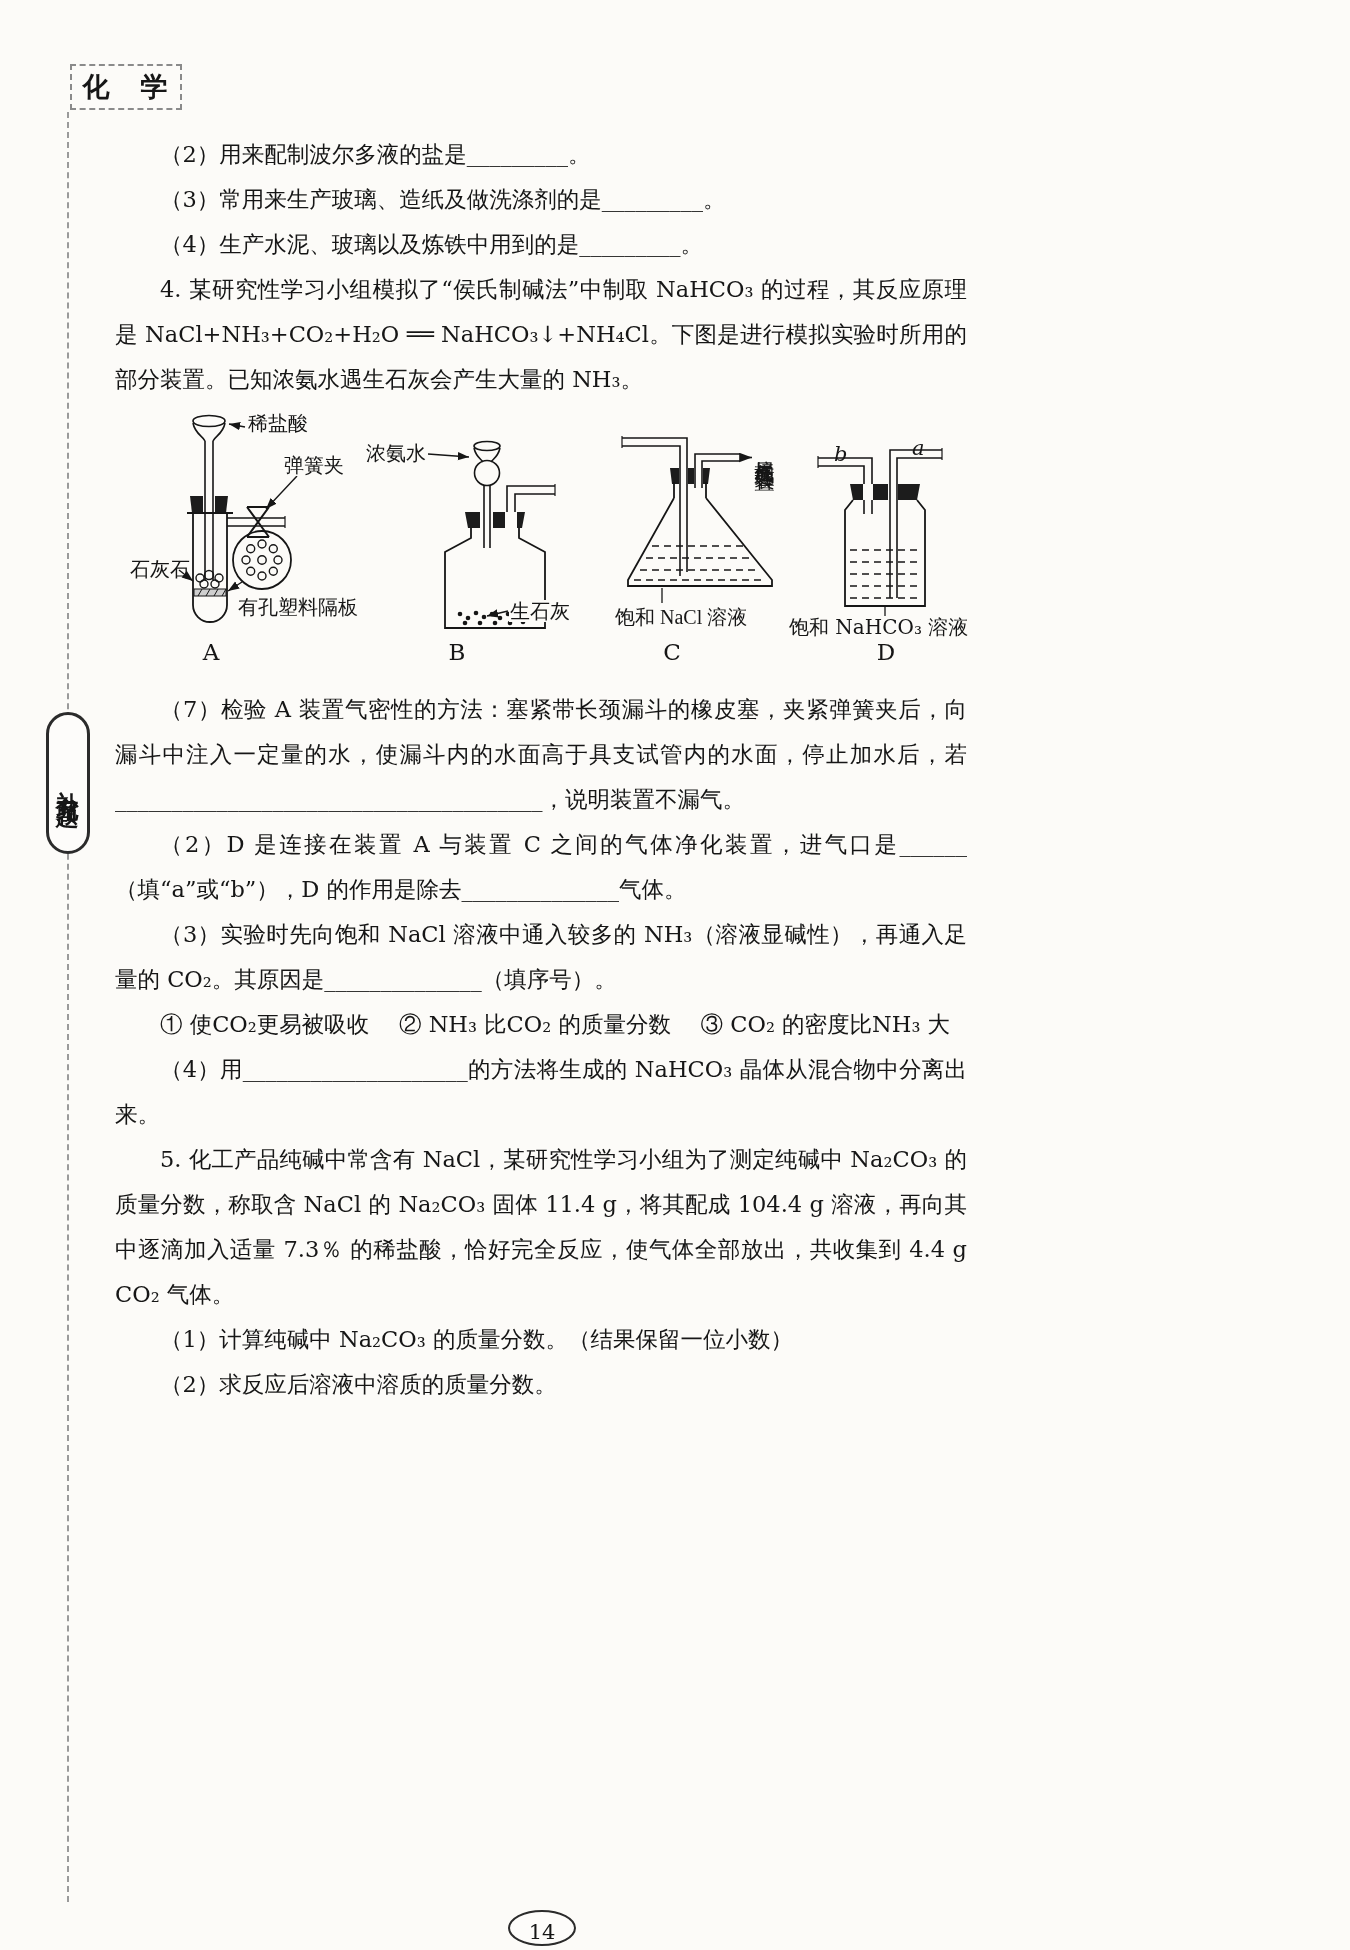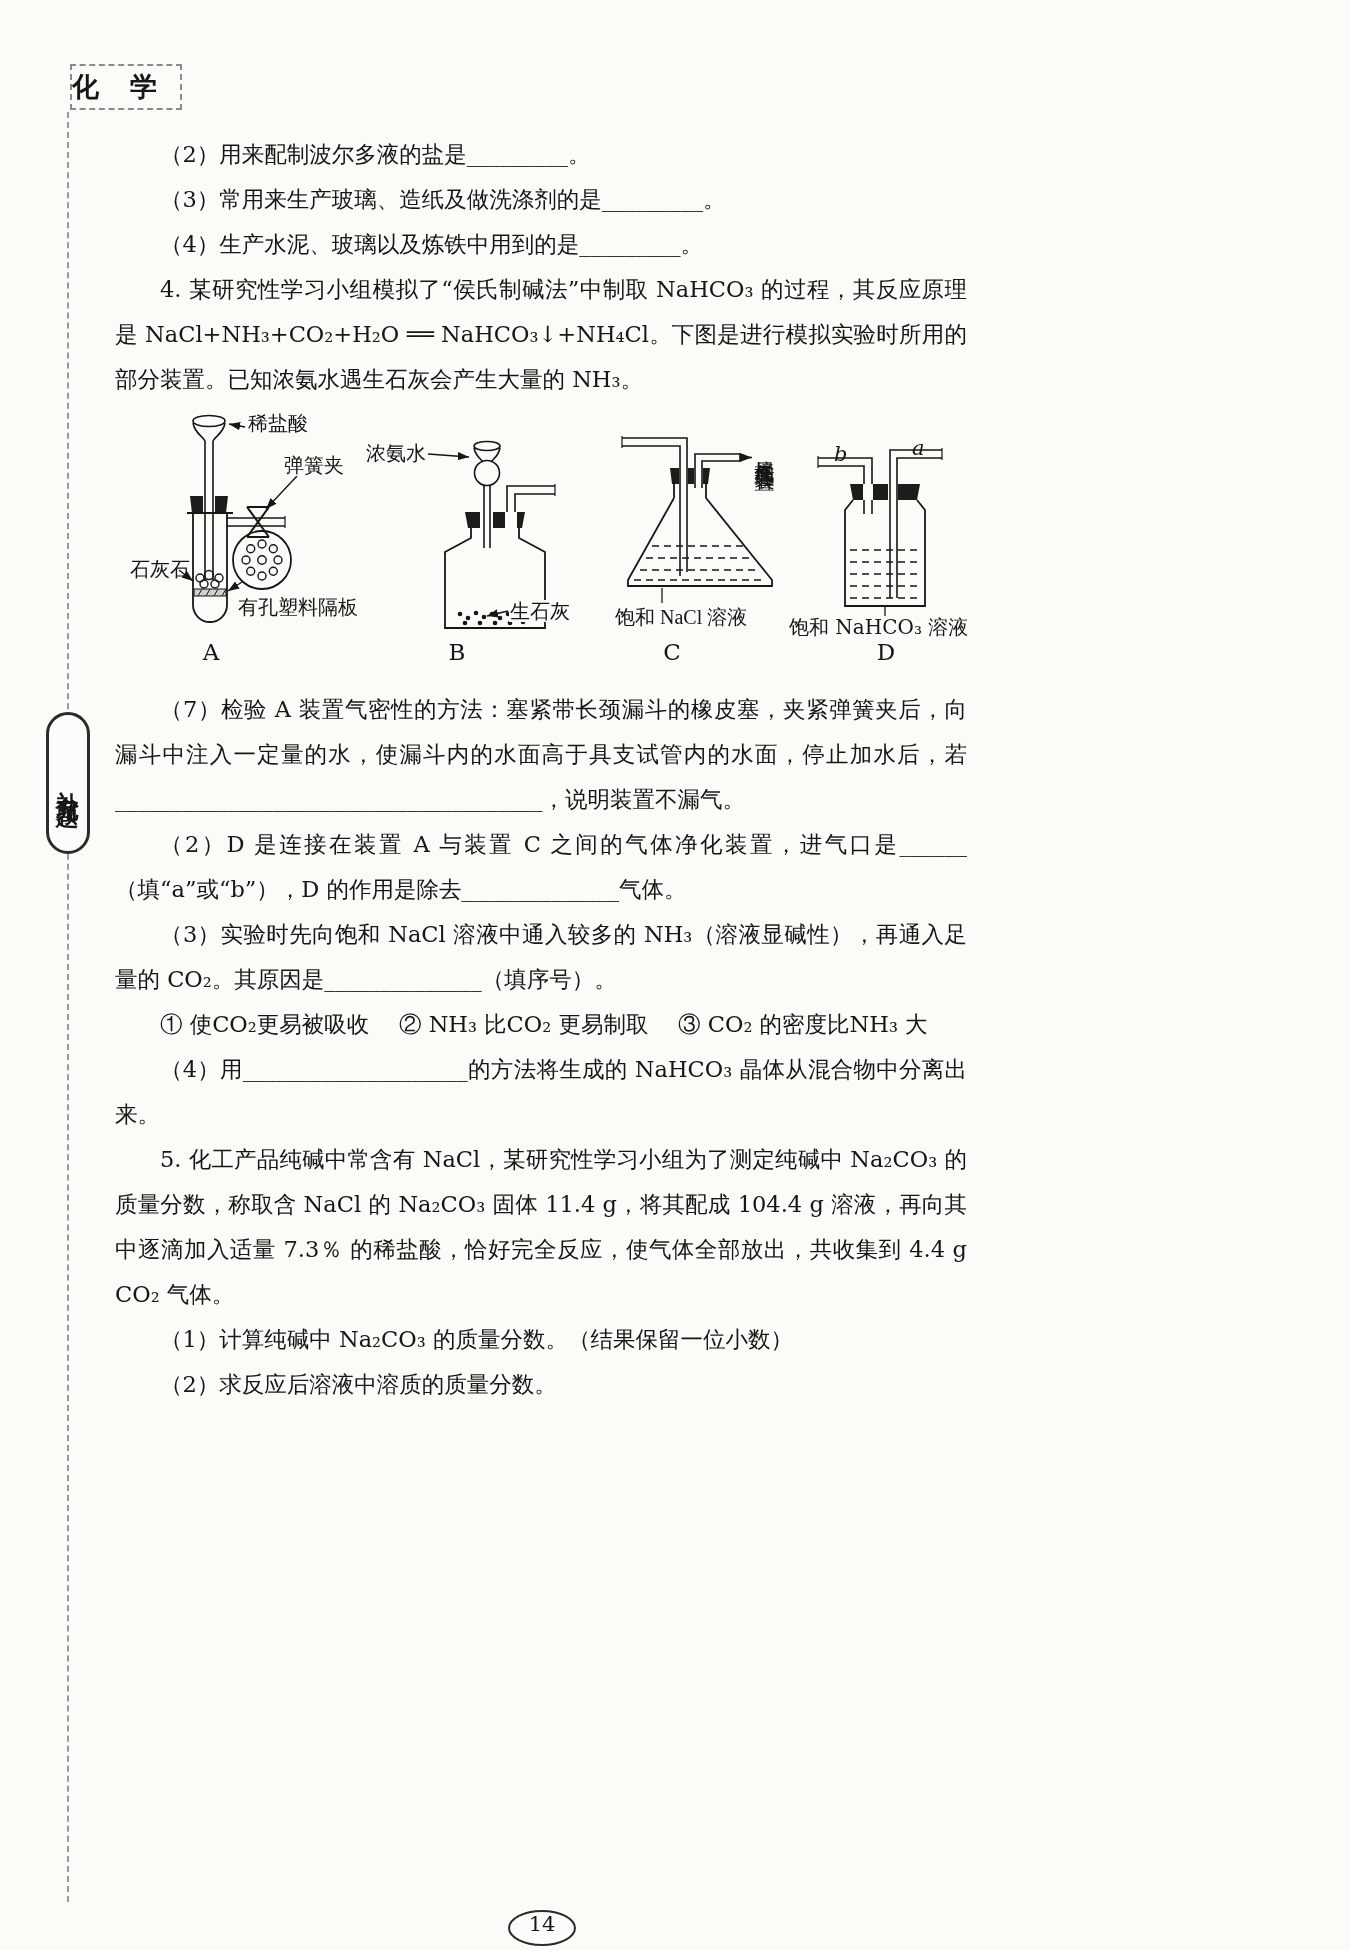--- a/index.html
+++ b/index.html
@@ -7,21 +7,21 @@
   body {
     position:relative;
     background:#fcfbf8;
     color:#161616;
     font-family:"DejaVu Serif","Liberation Serif",serif;
   }
   
   .header-tab {
     position:absolute; left:70px; top:64px; width:112px; height:46px;
     border:2px dashed #8a8a8a;
-    display:flex; align-items:center; 
+    display:flex; align-items:center; justify-content:center;
     font-size:27px; font-weight:bold; letter-spacing:2px;
   }
   
   .rule-v {
     position:absolute; left:67px; top:112px; height:1790px; width:0;
     border-left:2px dashed #9a9a9a;
   }
   
   .sidebar-badge {
     position:absolute; left:46px; top:712px; width:44px; height:142px;
@@ -48,21 +48,21 @@
   .vlabel {
     position:absolute; writing-mode:vertical-rl; text-orientation:upright;
     font-size:20px; line-height:22px; letter-spacing:2px;
   }
   .port-label { position:absolute; font-size:21px; font-style:italic; }
   .caption { position:absolute; bottom:0; width:40px; text-align:center; font-size:23px; }
   
   .page-num {
     position:absolute; left:508px; top:1910px; width:68px; height:36px;
     border:2px solid #2b2b2b; border-radius:50%;
-    display:flex; align-items:flex-start; justify-content:center; font-size:21px;
+    display:flex; align-items:flex-end; justify-content:center; font-size:21px;
     background:#fdfcfa;
   }
   svg path, svg line, svg circle, svg ellipse, svg rect, svg polygon { vector-effect:none; }
 </style>
 </head>
 <body>
 
 <div class="header-tab">
   <span>化　学</span>
 </div>
@@ -259,21 +259,21 @@
       <span class="port-label" style="left:122px; top:16px;">a</span>
       <span class="dlabel plain" style="left:-2px; top:206px;">饱和 NaHCO₃ 溶液</span>
       <div class="caption" style="left:76px;">D</div>
     </div>
 
   </div>
 
   <p>（7）检验 A 装置气密性的方法：塞紧带长颈漏斗的橡皮塞，夹紧弹簧夹后，向漏斗中注入一定量的水，使漏斗内的水面高于具支试管内的水面，停止加水后，若______________________________________，说明装置不漏气。</p>
   <p>（2）D 是连接在装置 A 与装置 C 之间的气体净化装置，进气口是______（填“a”或“b”），D 的作用是除去______________气体。</p>
   <p>（3）实验时先向饱和 NaCl 溶液中通入较多的 NH₃（溶液显碱性），再通入足量的 CO₂。其原因是______________（填序号）。</p>
-  <p>① 使CO₂更易被吸收　 ② NH₃ 比CO₂ 更易制取　 ③ CO₂ 的密度比NH₃ 大</p>
+  <p>① 使CO₂更易被吸收　 ② NH₃ 比CO₂ 的质量分数　 ③ CO₂ 的密度比NH₃ 大</p>
   <p>（4）用____________________的方法将生成的 NaHCO₃ 晶体从混合物中分离出来。</p>
   <p>5. 化工产品纯碱中常含有 NaCl，某研究性学习小组为了测定纯碱中 Na₂CO₃ 的质量分数，称取含 NaCl 的 Na₂CO₃ 固体 11.4 g，将其配成 104.4 g 溶液，再向其中逐滴加入适量 7.3％ 的稀盐酸，恰好完全反应，使气体全部放出，共收集到 4.4 g CO₂ 气体。</p>
   <p>（1）计算纯碱中 Na₂CO₃ 的质量分数。（结果保留一位小数）</p>
   <p>（2）求反应后溶液中溶质的质量分数。</p>
 </div>
 
 <div class="page-num">
   <span>14</span>
 </div>
 

